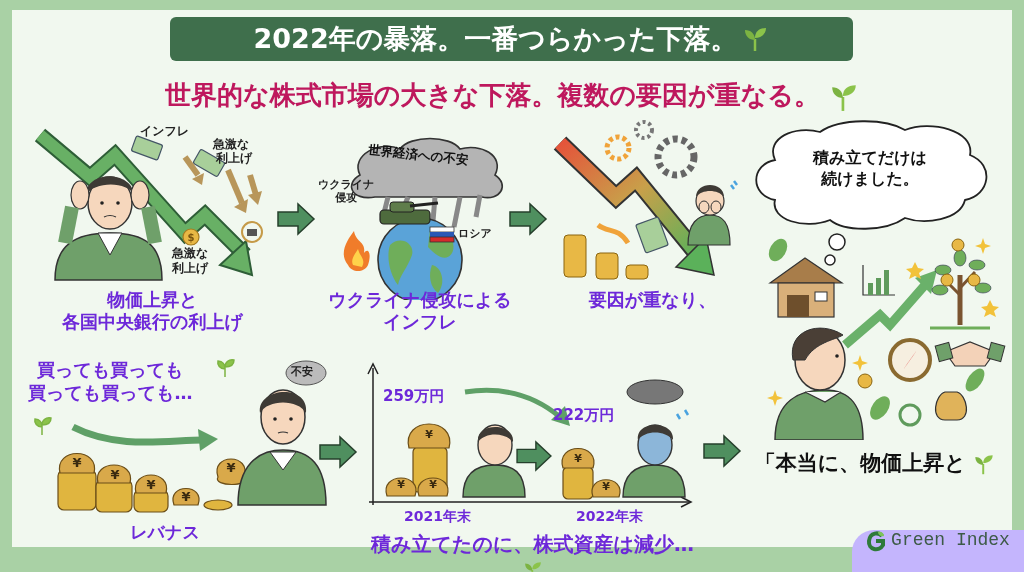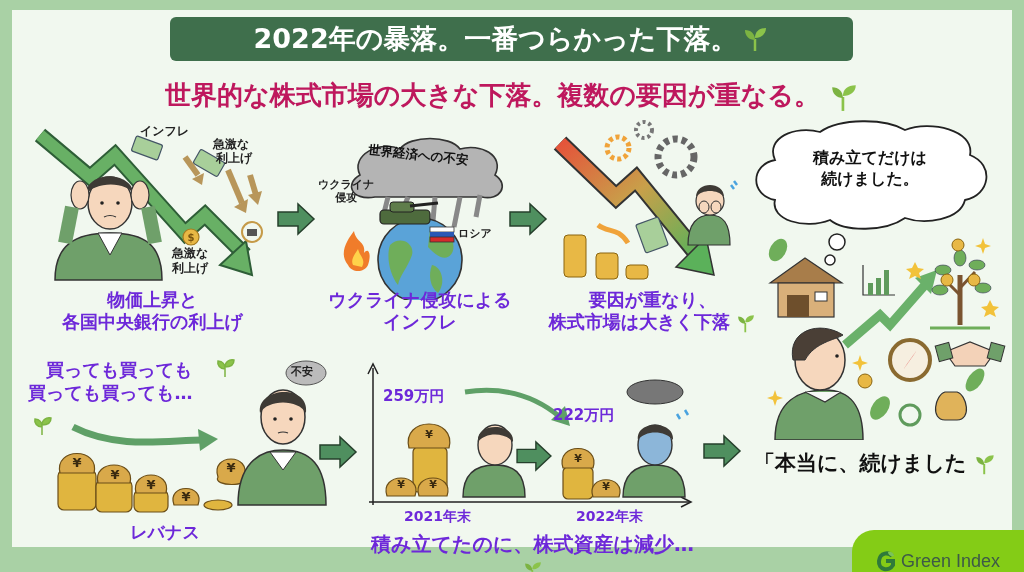--- a/index.html
+++ b/index.html
@@ -8,21 +8,21 @@
   .panel { position: absolute; left: 12px; top: 10px; width: 1000px; height: 537px; background: #f1f8ef; }
   .title-box { position: absolute; left: 170px; top: 17px; width: 683px; height: 44px; background: #3f6f4c; border-radius: 6px; color: #fff; font-weight: bold; font-size: 27px; display: flex; align-items: center; justify-content: center; gap: 4px; }
   .subtitle { position: absolute; left: 0; width: 1024px; top: 78px; text-align: center; font-weight: bold; font-size: 26px; color: #be185d; }
   .abs { position: absolute; }
   .cap { position: absolute; font-weight: bold; color: #6d28d9; text-align: center; line-height: 1.2; }
   .lbl { position: absolute; font-weight: bold; color: #222; font-size: 11px; line-height: 1.15; text-align: center; }
   .big-arrow { position: absolute; }
   .sprout { display: inline-block; vertical-align: middle; }
   .bubble-text { position: absolute; left: 770px; top: 148px; width: 200px; text-align: center; font-weight: bold; font-size: 16px; line-height: 1.3; color: #111; }
   .quote { position: absolute; left: 740px; top: 448px; width: 270px; text-align: center; font-weight: bold; font-size: 21px; line-height: 1.45; color: #111; }
-  .badge { position: absolute; left: 852px; top: 530px; width: 172px; height: 42px; background: #84cc16; border-top-left-radius: 22px; display: flex; align-items: flex-end; justify-content: center; gap: 5px; color: #3d5a47; font-size: 18px; font-family: Liberation Sans, sans-serif; }
+  .badge { position: absolute; left: 852px; top: 530px; width: 172px; height: 42px; background: #c4b5fd; border-top-left-radius: 22px; display: flex; align-items: flex-start; justify-content: center; gap: 5px; color: #3d5a47; font-size: 18px; font-family: Liberation Mono, monospace; }
 </style>
 </head>
 <body>
 
 <div class="panel"></div>
 
 <div class="title-box">
   <span>2022年の暴落。一番つらかった下落。</span>
   <svg class="sprout" width="28" height="28" viewBox="0 0 28 28">
     <path d="M14 26 L14 14" stroke="#8bc34a" stroke-width="2.5"></path>
@@ -160,28 +160,20 @@
   <path d="M140 130 C140 108 150 100 162 100 C175 100 182 108 182 130Z" fill="#6fa06a" stroke="#333" stroke-width="1.2"></path>
   <circle cx="162" cy="86" r="14" fill="#f6d7bd" stroke="#333" stroke-width="1.2"></circle>
   <path d="M148 82 C148 66 176 66 176 82 C170 74 154 74 148 82Z" fill="#3e3a35"></path>
   <ellipse cx="156" cy="92" rx="5" ry="6" fill="#f6d7bd" stroke="#333" stroke-width="1"></ellipse>
   <ellipse cx="168" cy="92" rx="5" ry="6" fill="#f6d7bd" stroke="#333" stroke-width="1"></ellipse>
   <path d="M183 70 l3 4 M186 66 l3 4" stroke="#4aa3df" stroke-width="2.5"></path>
 </svg>
 
 <div class="cap" style="left:545px;top:289px;width:215px;font-size:18px">
   <div>要因が重なり、</div>
-  <div>
-    <span>株式市場は大きく下落</span>
-    <svg class="sprout" width="20" height="20" viewBox="0 0 28 28">
-      <path d="M13 27 L13 14" stroke="#8bc34a" stroke-width="2.5"></path>
-      <path d="M13 15 C7 15 3 11 3 5 C9 5 13 9 13 15Z" fill="#7cb342"></path>
-      <path d="M13 13 C13 7 17 3 25 3 C25 9 20 13 13 13Z" fill="#8bc34a"></path>
-    </svg>
-  </div>
 </div>
 
 <svg class="abs" style="left:745px;top:120px" width="270" height="320" viewBox="0 0 270 320">
 
   <path d="M30 40 C20 18 50 5 75 12 C95 -2 140 -2 160 10 C185 0 230 10 225 35 C250 45 245 75 220 80 C215 100 180 105 160 98 C140 112 100 112 85 100 C60 110 25 100 30 80 C5 75 5 45 30 40 Z" fill="#fff" stroke="#222" stroke-width="1.8"></path>
   <circle cx="92" cy="122" r="8" fill="#fff" stroke="#222" stroke-width="1.5"></circle>
   <circle cx="85" cy="140" r="5" fill="#fff" stroke="#222" stroke-width="1.5"></circle>
 
   <ellipse cx="33" cy="130" rx="8" ry="12" fill="#6fae5a" transform="rotate(30 33 130)"></ellipse>
 
@@ -239,30 +231,30 @@
   <path d="M48 240 C42 210 75 200 98 215 C90 220 70 222 60 240 Z" fill="#4a3f36" stroke="#333" stroke-width="1"></path>
   <circle cx="92" cy="236" r="1.8" fill="#222"></circle>
 </svg>
 <div class="bubble-text">
   <div>積み立てだけは</div>
   <div>続けました。</div>
 </div>
 
 <div class="quote">
   <div>
-    <span>「本当に、続けました</span>
+    <span>「本当に、物価上昇と</span>
     <svg class="sprout" width="22" height="22" viewBox="0 0 28 28">
       <path d="M13 27 L13 14" stroke="#8bc34a" stroke-width="2.5"></path>
       <path d="M13 15 C7 15 3 11 3 5 C9 5 13 9 13 15Z" fill="#7cb342"></path>
       <path d="M13 13 C13 7 17 3 25 3 C25 9 20 13 13 13Z" fill="#8bc34a"></path>
     </svg>
   </div>
 </div>
 
-<div class="cap" style="left:28px;top:358px;text-align:right;font-size:18px;line-height:1.3">
+<div class="cap" style="left:28px;top:358px;text-align:center;font-size:18px;line-height:1.3">
   <div>買っても買っても</div>
   <div>買っても買っても…</div>
 </div>
 <svg class="abs" style="left:28px;top:355px" width="300" height="160" viewBox="0 0 300 160">
 
   <path d="M197 22 L197 12 M197 14 C192 14 189 10 190 6 C195 6 197 10 197 14 M197 12 C197 7 201 4 206 5 C206 10 202 12 197 12" stroke="#7cb342" fill="#8bc34a" stroke-width="1.5"></path>
   <path d="M14 80 L14 70 M14 72 C9 72 6 68 7 64 C12 64 14 68 14 72 M14 70 C14 65 18 62 23 63 C23 68 19 70 14 70" stroke="#7cb342" fill="#8bc34a" stroke-width="1.5"></path>
 
   <path d="M45 72 C90 95 140 85 175 85" stroke="#5fa067" stroke-width="7" fill="none"></path>
   <path d="M190 84 L170 74 L172 96 Z" fill="#5fa067"></path>

